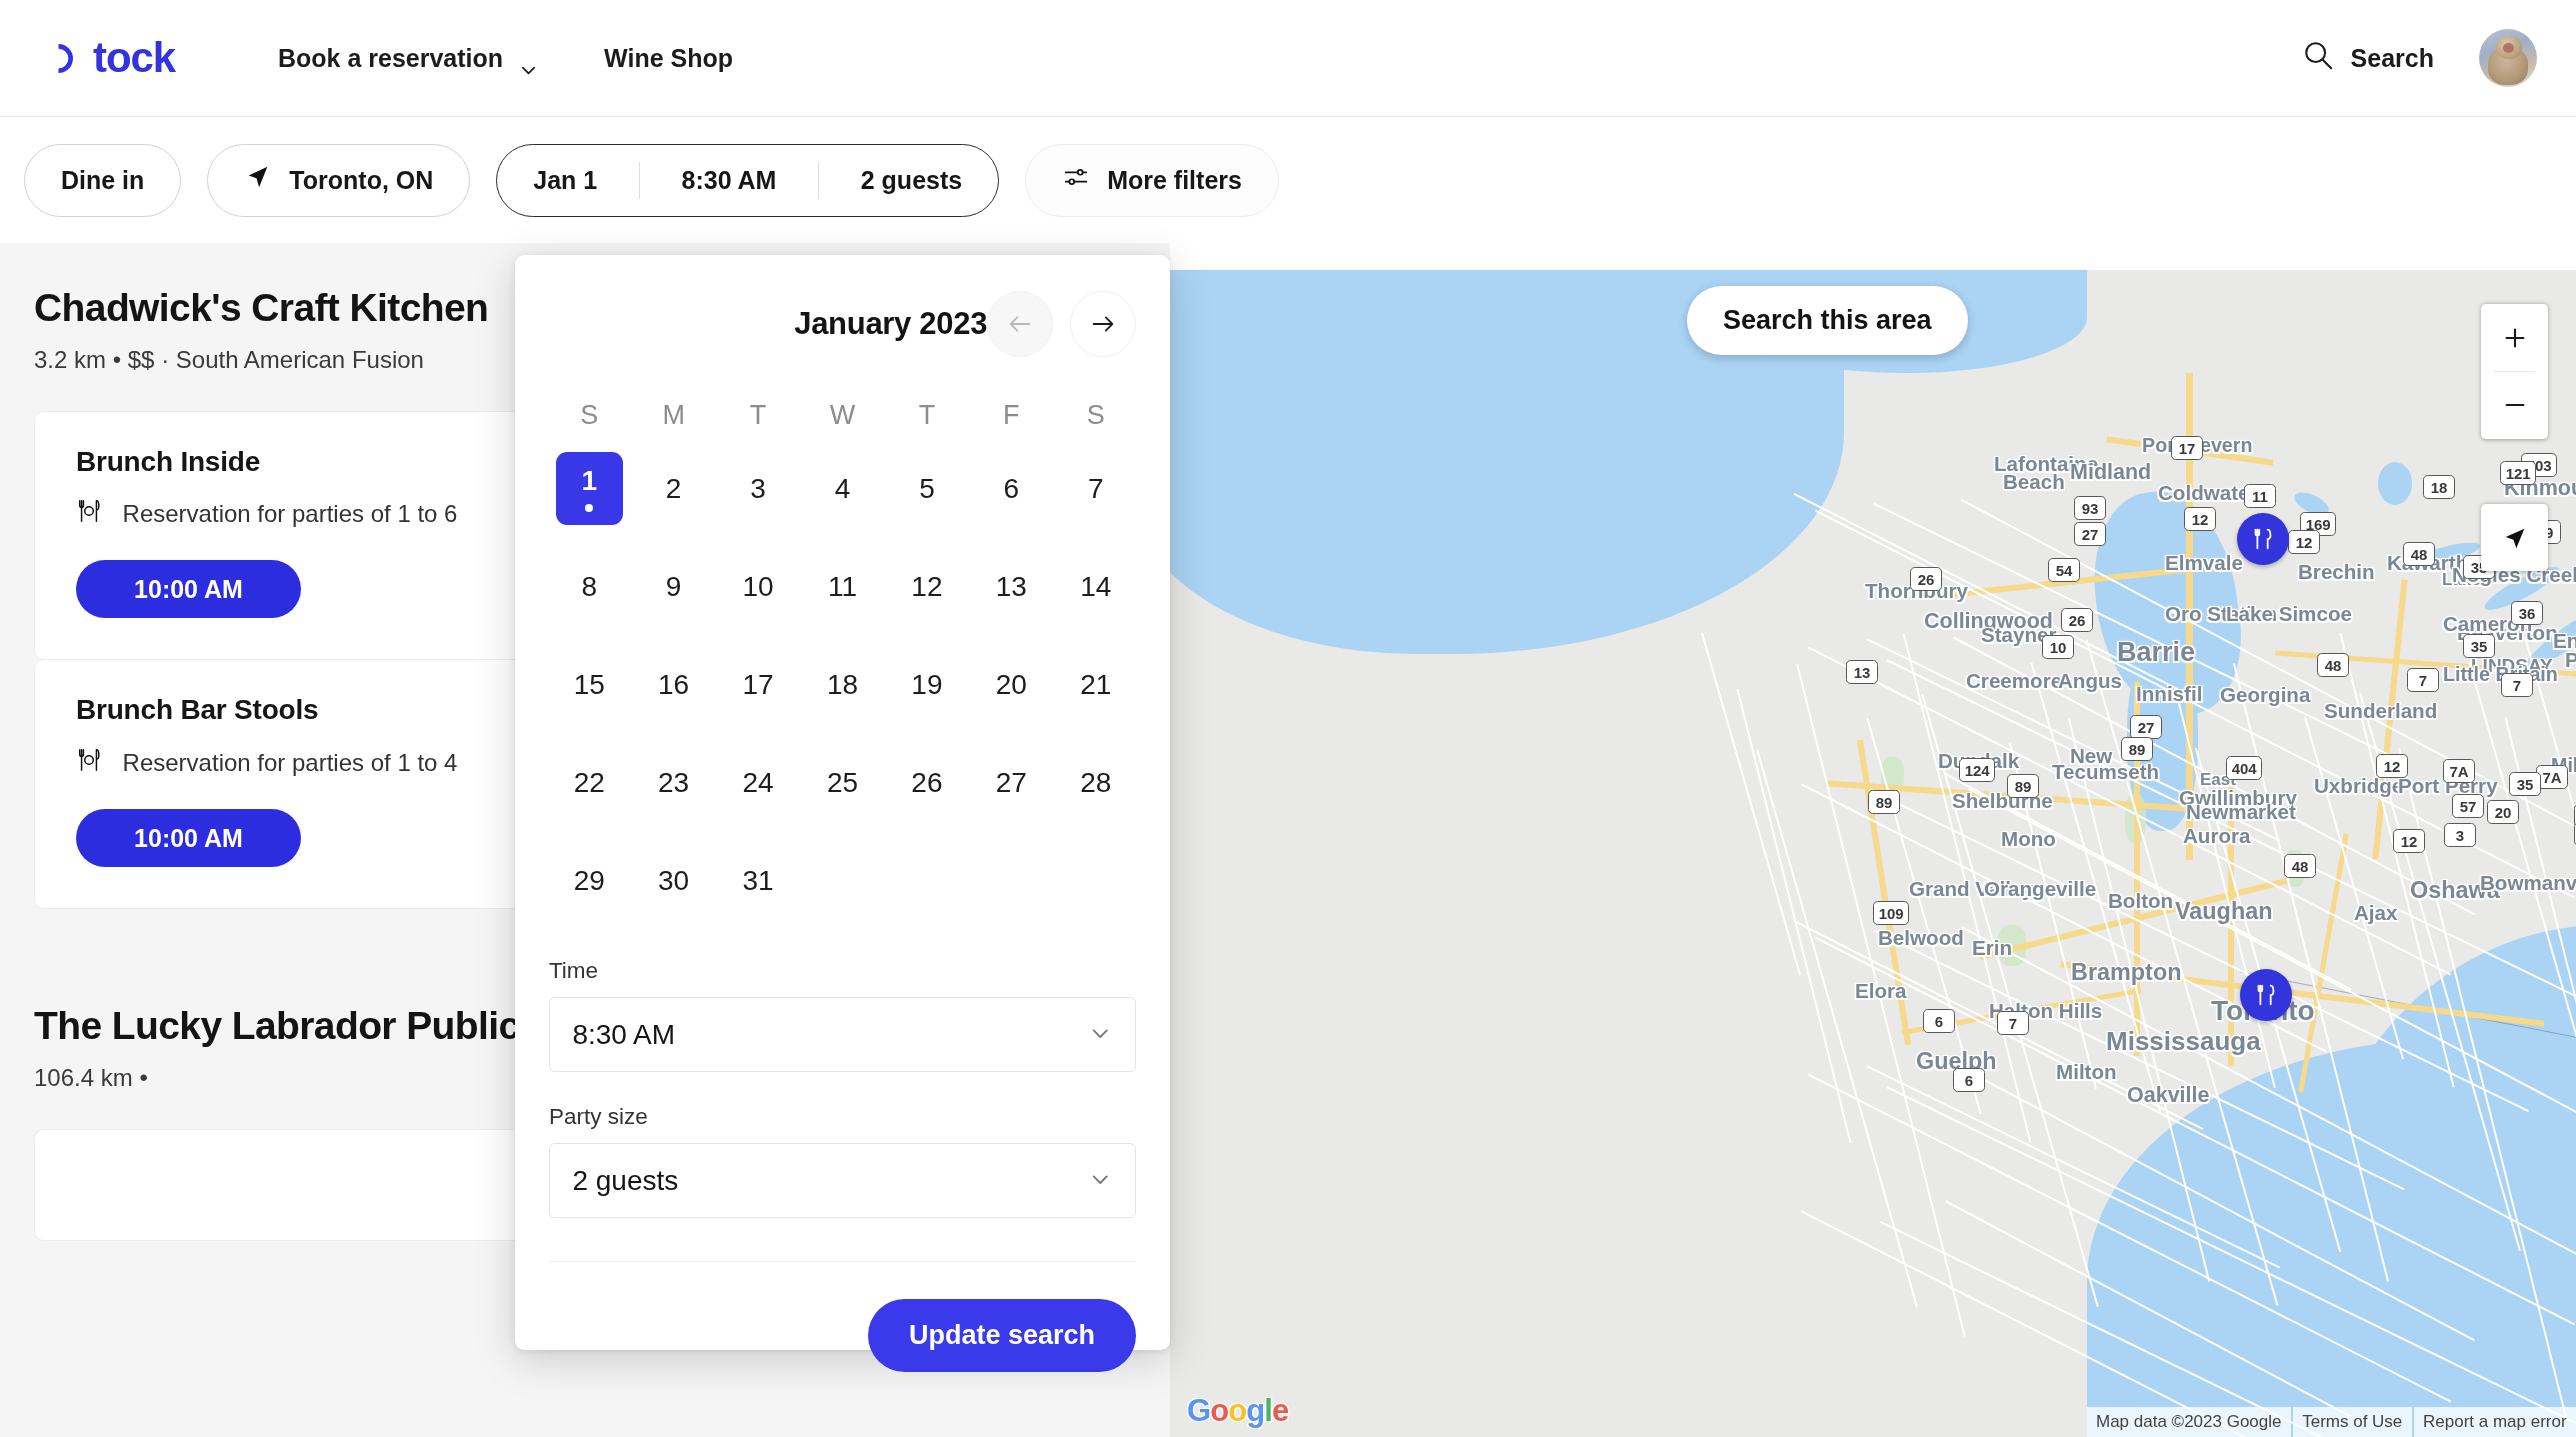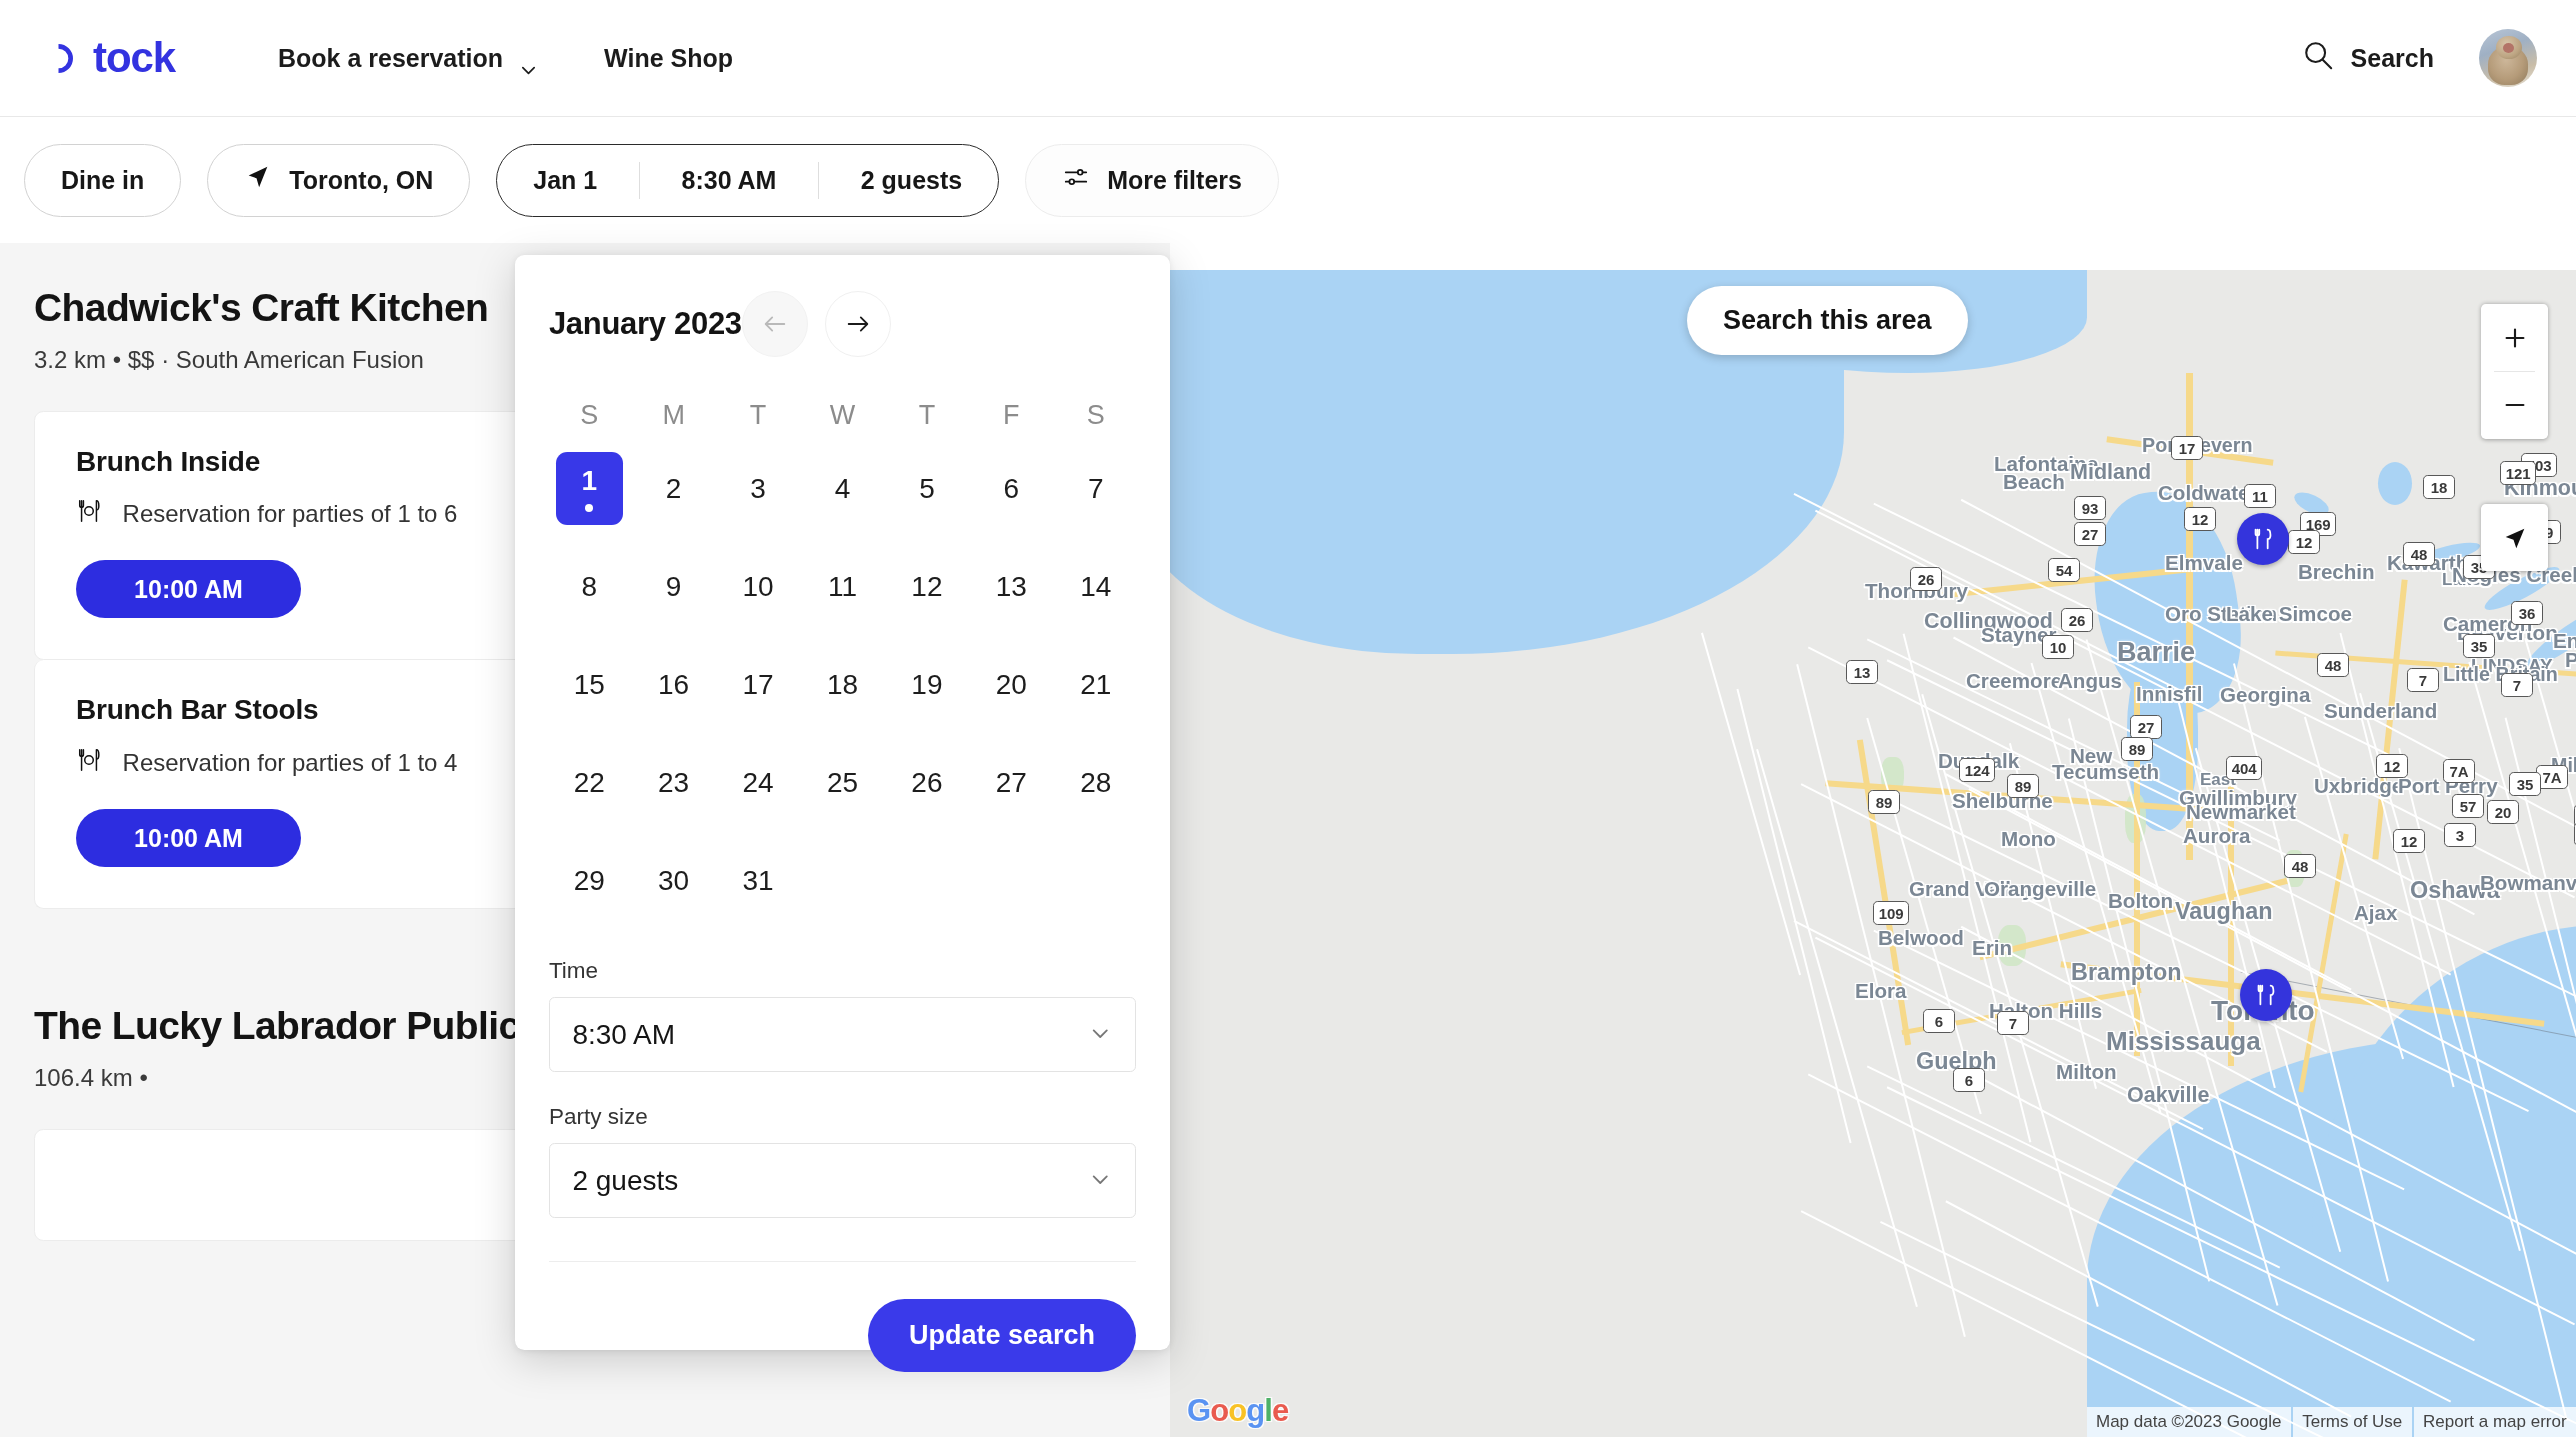--- a/index.html
+++ b/index.html
@@ -129,21 +129,21 @@
   
   .popover {
     position: absolute; top: 255px; left: 515px;
     width: 655px; height: 1095px;
     background: #fff; border-radius: 9.4px;
     box-shadow: 0 9.4px 41px rgba(0,0,0,.17), 0 1.9px 7.5px rgba(0,0,0,.08);
     z-index: 40;
     padding: 36px 32px 0 32px;
   }
   .cal-head {
-    display: flex; align-items: center; justify-content: flex-start;
+    display: flex; align-items: center; justify-content: flex-end;
     padding: 0 1.9px 0 1.9px;
   }
   .cal-month { font-size: 31px; font-weight: 700; color: #141414; letter-spacing:-0.3px;}
   .cal-navs { display: flex; gap: 17px; }
   .nav-circ {
     width: 66px; height: 66px; border-radius: 50%;
     border: 1.4px solid #f0f0f0; background: #fff;
     display: flex; align-items: center; justify-content: center;
     cursor: pointer;
   }

